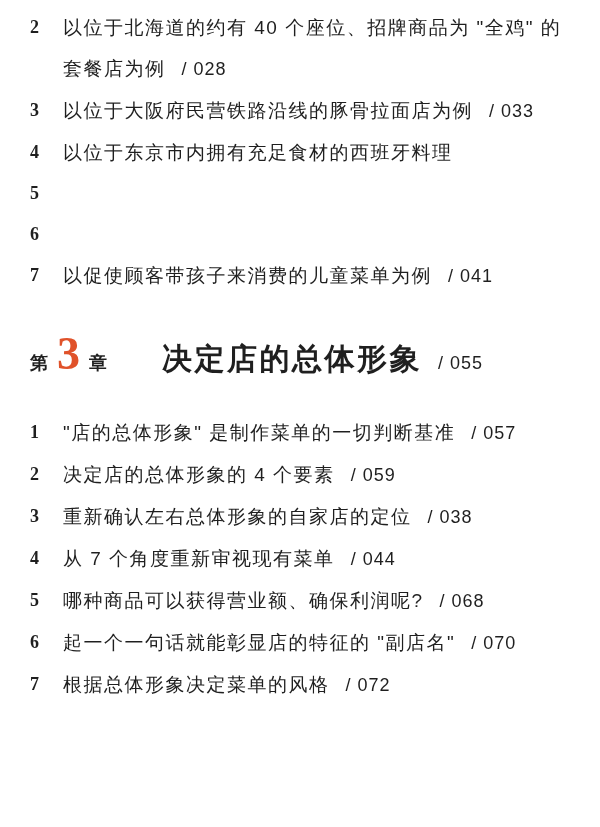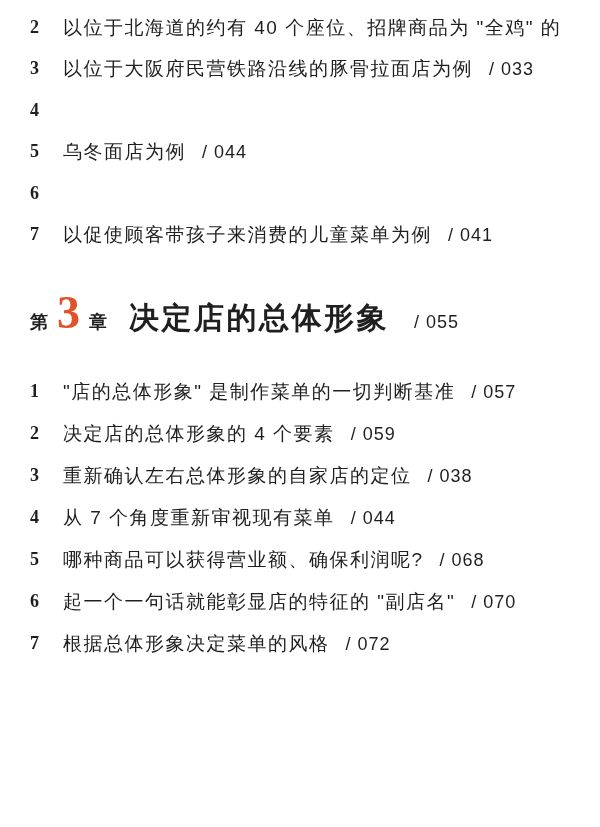--- a/index.html
+++ b/index.html
@@ -73,54 +73,56 @@
     margin: 0 9px;
   }
   .ch-suf {
     margin-right: 22px;
   }
   .ch-title {
     font-family: "Liberation Serif", "DejaVu Serif", serif;
     font-weight: 700;
     font-size: 30px;
     letter-spacing: 2.5px;
+    margin-left: 33px;
   }
   .ch-page {
     font-size: 18px;
     letter-spacing: 1px;
-    margin-left: 25px;
+    margin-left: 16px;
   }
 </style>
 </head>
 <body style="--page-bg: #ffffff; --page-fg: #1f1f1f; --accent: #e0522a;">
 
 <main>
 
   <section class="toc toc-top">
       <div class="item">
     <span class="num">2</span>
     <span class="lines">
           <div class="line">以位于北海道的约有 40 个座位、招牌商品为 "全鸡" 的</div>
+          <div class="line">套餐店为例<span class="pageref">/ 028</span></div>
         </span>
   </div>
       <div class="item">
     <span class="num">3</span>
     <span class="lines">
           <div class="line">以位于大阪府民营铁路沿线的豚骨拉面店为例<span class="pageref">/ 033</span></div>
         </span>
   </div>
       <div class="item">
     <span class="num">4</span>
     <span class="lines">
+          <div class="line">以位于东京市内拥有充足食材的西班牙料理</div>
         </span>
   </div>
       <div class="item">
     <span class="num">5</span>
     <span class="lines">
-          <div class="line">乌冬面店为例<span class="pageref">/ 044</span></div>
         </span>
   </div>
       <div class="item">
     <span class="num">6</span>
     <span class="lines">
         </span>
   </div>
       <div class="item">
     <span class="num">7</span>
     <span class="lines">

